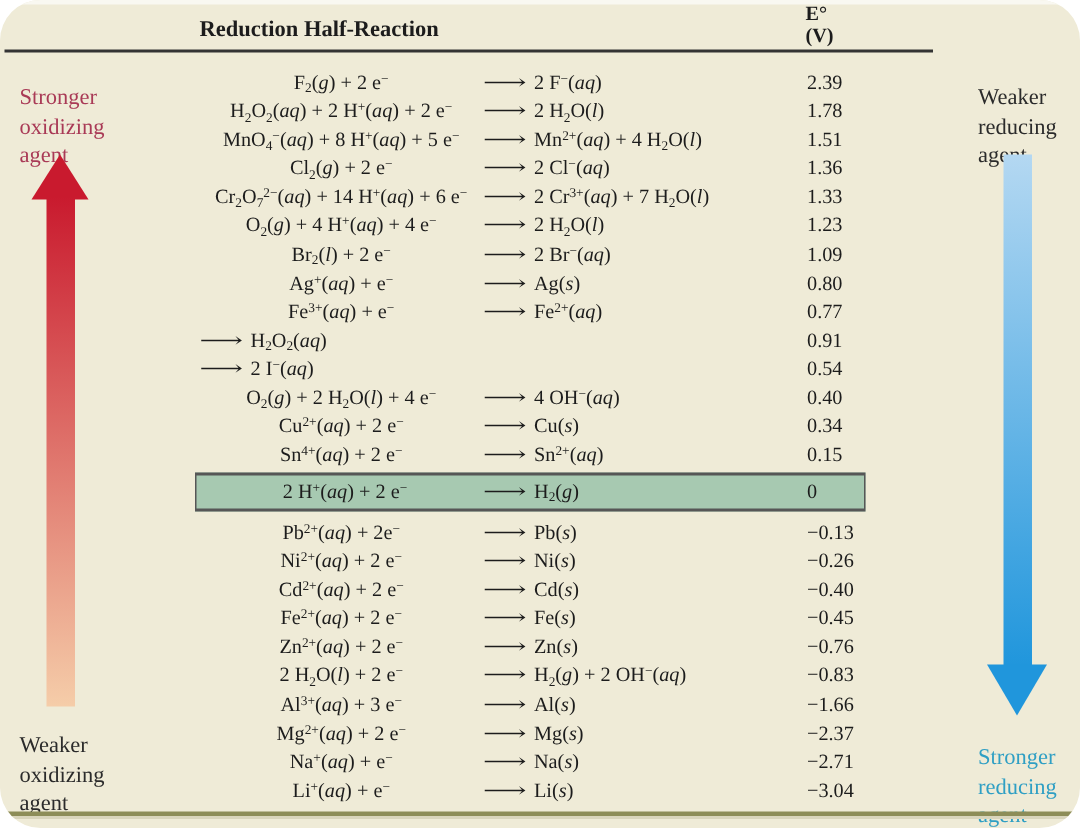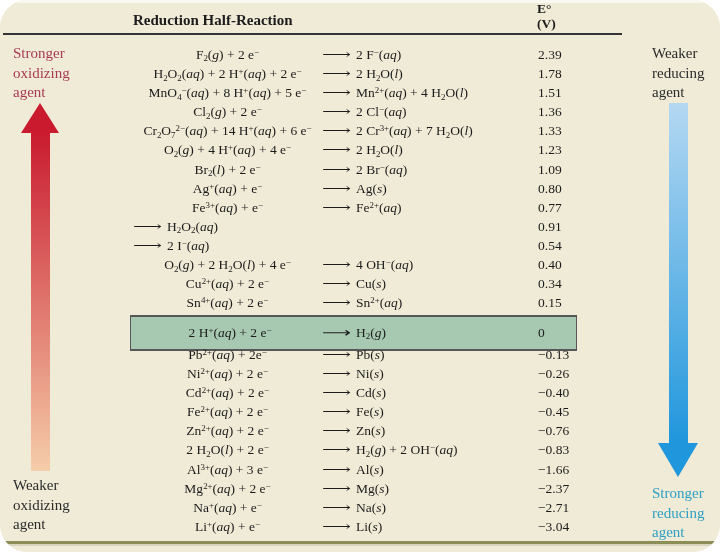--- a/index.html
+++ b/index.html
@@ -15,21 +15,21 @@
   .bottom-rule-light{position:absolute;left:0;top:544px;width:720px;height:2px;background:#d9d5bc;}
 
   .col-header-reaction{
     position:absolute;left:133px;top:12px;font-size:15px;font-weight:bold;white-space:nowrap;
   }
   .col-header-e{
     position:absolute;left:537px;top:1px;font-size:13.5px;font-weight:bold;
     line-height:15px;white-space:pre-line;
   }
 
-  .lbl{position:absolute;font-size:15px;line-height:19.5px;white-space:pre-line;}
+  .lbl{position:absolute;font-size:15px;line-height:19.5px;white-space:pre-line;margin-top:12px;}
   .lbl-left-top{left:13px;top:44px;}
   .lbl-left-bottom{left:13px;top:476px;}
   .lbl-right-top{left:652px;top:44px;}
   .lbl-right-bottom{left:652px;top:484px;}
 
   .up-arrow-head{position:absolute;left:21px;top:103px;width:0;height:0;
     border-left:19px solid transparent;border-right:19px solid transparent;
     border-bottom:30px solid #c91a2e;}
   .up-arrow-shaft{position:absolute;left:31px;top:131px;width:19px;height:340px;
     background:linear-gradient(to bottom,#c91a2e,#f5cda9);}
@@ -51,23 +51,23 @@
   .reactant{flex:0 0 auto;min-width:189px;text-align:center;}
   .arrowcell{flex:0 0 34px;width:34px;}
   .aglyph{display:inline-block;transform:scaleX(1.5);transform-origin:left center;}
   .product{flex:0 0 auto;}
   .evalue{position:absolute;left:538px;top:0;}
 
   sup{font-size:0.66em;line-height:0;vertical-align:baseline;position:relative;top:-0.45em;}
   sub{font-size:0.66em;line-height:0;vertical-align:baseline;position:relative;top:0.28em;}
 
   .hlrow-box{
-    position:absolute;left:130px;top:315px;width:447px;height:36px;box-sizing:border-box;
+    position:absolute;left:130px;top:315px;width:447px;height:26px;box-sizing:border-box;
     border:2px solid #565656;border-left-width:1px;border-right-width:1px;
-    display:flex;align-items:center;font-family:Liberation Serif, serif;
+    display:flex;align-items:center;
   }
   .hlrow-box .row{
     width:100%;height:auto;line-height:20px;padding-left:7px;align-items:baseline;
   }
   .hlrow-box .reactant{min-width:184px;}
   .hlrow-box .evalue{left:407px;top:auto;}
 </style>
 </head>
 <body>
 

